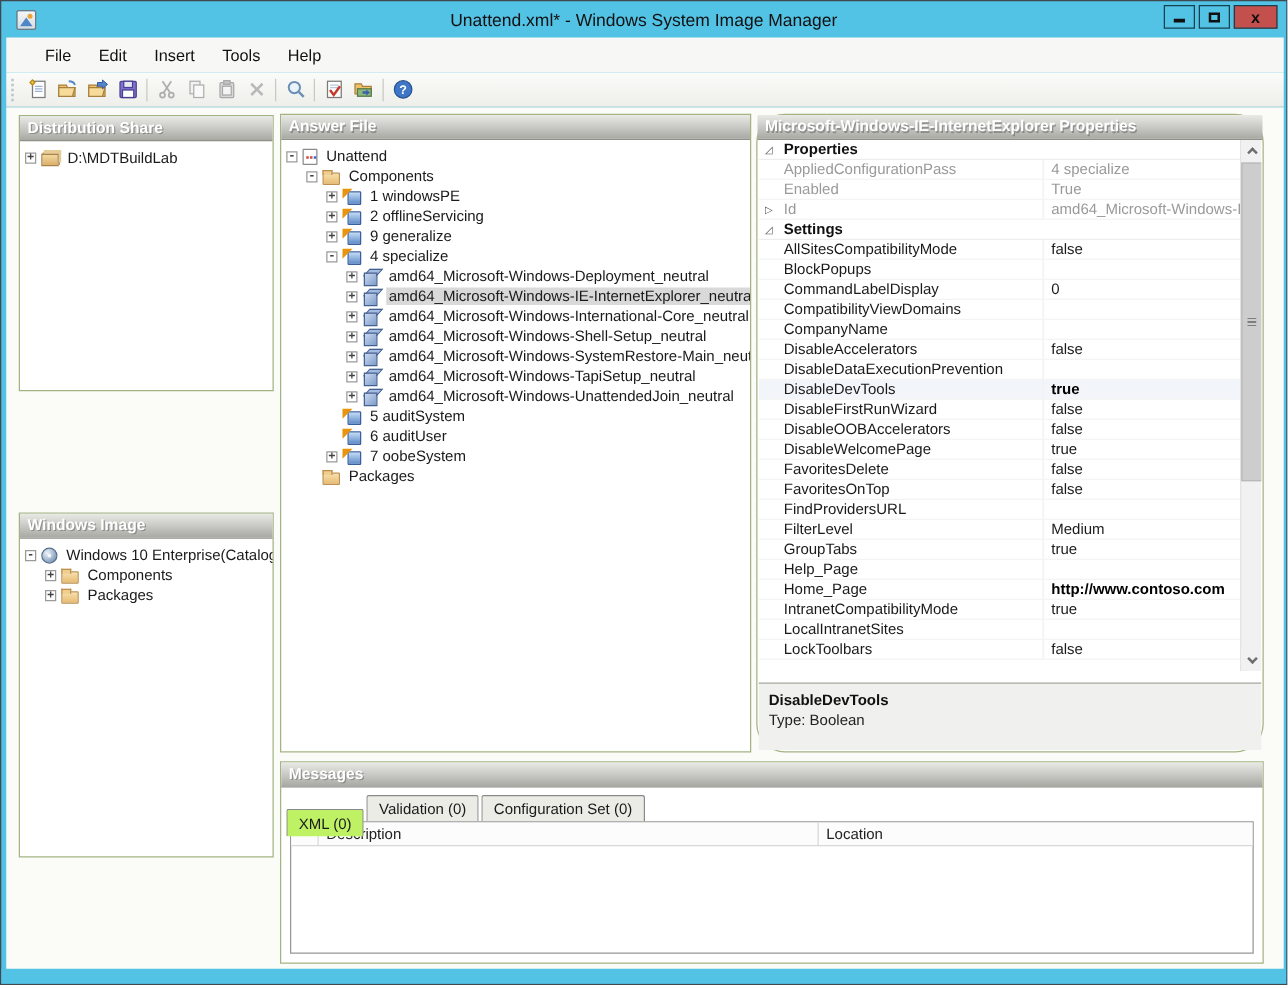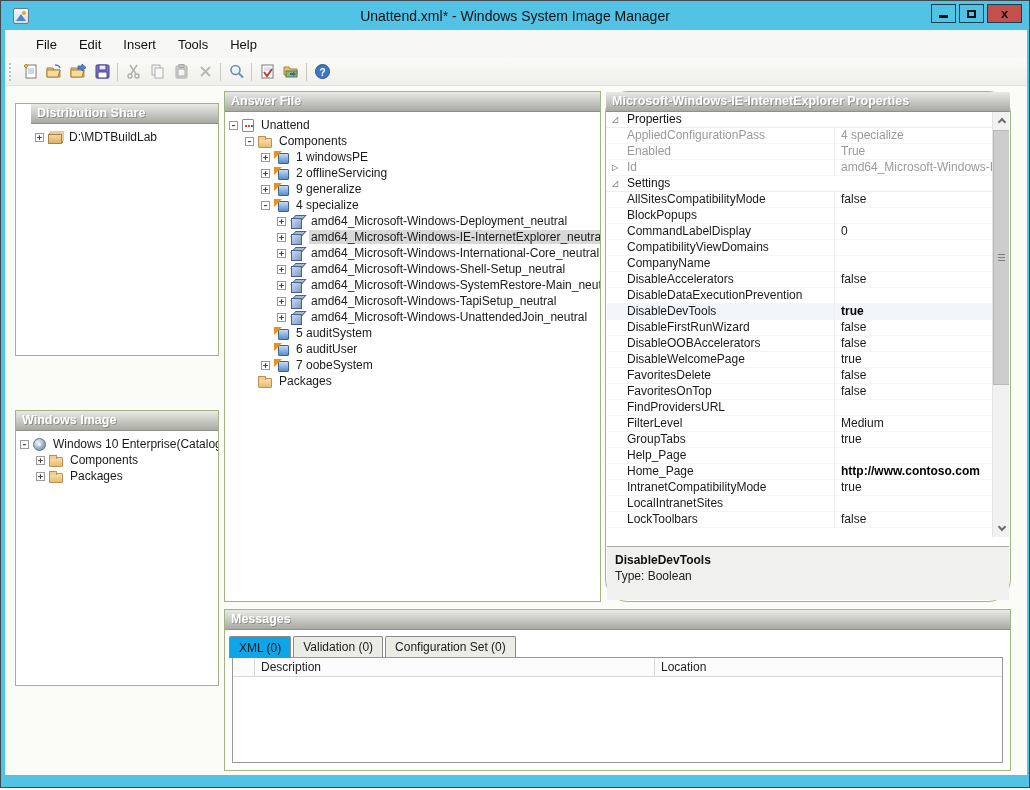--- a/index.html
+++ b/index.html
@@ -65,21 +65,21 @@
   .icon-cube::before{content:'';position:absolute;left:3px;top:0;width:9px;height:4px;background:#A4BBE0;border:1px solid #47618F;transform:skewX(-42deg);}
   .icon-cube::after{content:'';position:absolute;left:1px;top:3px;width:9px;height:9px;background:linear-gradient(135deg,#CBDAF0,#7D9CCB);border:1px solid #47618F;}
   
   .pgrid{position:absolute;left:1px;right:1px;top:20px;height:425px;overflow:hidden;font-size:12px;background:#fff;}
   .prows{position:absolute;left:0;top:0;right:17px;}
   .prow{height:16px;display:flex;align-items:center;border-bottom:1px solid #F4F4F3;}
   .pmargin{width:16px;flex:none;text-align:center;font-size:8px;color:#555;line-height:16px;}
   .pname{width:212px;flex:none;padding-left:4px;border-right:1px solid #EFEFEE;overflow:hidden;white-space:nowrap;line-height:15px;}
   .pval{flex:1;padding-left:6px;overflow:hidden;white-space:nowrap;line-height:15px;}
   .prow.cat{border-bottom:1px solid #EDEDEC;}
-  .prow.cat .pname{font-weight:normal;border-right:none;width:auto;color:#111;}
+  .prow.cat .pname{font-weight:bold;border-right:none;width:auto;color:#111;}
   .prow.readonly .pname,.prow.readonly .pval{color:#9a9a9a;}
   .prow.hl{background:#F2F6FB;}
   .prow .pval.b{font-weight:bold;color:#000;}
   
   .vscroll{position:absolute;right:0;top:0;width:17px;height:100%;background:#F1F1F1;border-left:1px solid #E3E3E3;}
   .sbtn{position:absolute;left:0;width:17px;height:17px;background:#F1F1F1;display:flex;align-items:center;justify-content:center;}
   .sbtn.up{top:0;}
   .sbtn.down{bottom:0;}
   .chev{width:6px;height:6px;border-left:2px solid #6E6E6E;border-top:2px solid #6E6E6E;}
   .chev.u{transform:rotate(45deg);margin-top:3px;}
@@ -87,21 +87,21 @@
   .sthumb{position:absolute;left:0;top:18px;width:17px;height:255px;background:#CDCDCD;border:1px solid #B8B8B8;}
   .sthumb::after{content:'';position:absolute;left:4px;top:50%;margin-top:-4px;width:7px;height:8px;
      background:repeating-linear-gradient(to bottom,#7E7E7E 0 1px,transparent 1px 3px);}
   
   .pdesc{position:absolute;left:1px;right:1px;bottom:1px;height:54px;background:#F0F0EF;border-top:1px solid #A9A9A4;padding:6px 8px;}
   .pdesc .dtitle{font-size:12px;font-weight:bold;color:#111;}
   .pdesc .dtype{font-size:12px;margin-top:2px;color:#222;}
   
   .tabs{display:flex;align-items:flex-end;padding:5px 0 0 4px;height:27px;}
   .tab{border:1px solid #8A8A8A;border-bottom:none;background:#ECECE7;padding:3px 9px 3px 9px;font-size:12px;margin-right:2px;border-radius:2px 2px 0 0;position:relative;}
-  .tab.active{background:#0ea5e9;z-index:2;top:1px;padding-top:4px;margin-top:28px;}
+  .tab.active{background:#bef264;z-index:2;top:12px;padding-top:4px;margin-top:28px;}
   .msg-table{position:absolute;left:7px;right:7px;top:47px;bottom:7px;border:1px solid #979797;background:#fff;}
   .msg-head{display:flex;height:19px;border-bottom:1px solid #D8D8D8;font-size:12px;color:#222;background:#FCFCFC;}
   .msg-col{padding:2px 6px;border-right:1px solid #D8D8D8;overflow:hidden;white-space:nowrap;}
   .msg-col.c0{width:22px;flex:none;padding:0;}
   .msg-col.c1{width:400px;flex:none;}
   .msg-col.c2{flex:1;border-right:none;}
   
   .frame-bottom{position:absolute;left:0;bottom:0;width:100%;height:12px;background:#52C2E5;}
 </style>
 </head>
@@ -224,21 +224,21 @@
       <div class="tb-btn">
         <svg width="17" height="17">
           <circle cx="8.5" cy="8.5" r="7" fill="#3F77C8" stroke="#2A5490"></circle>
           <text x="8.5" y="12.5" font-size="10" font-weight="bold" fill="#fff" text-anchor="middle" font-family="Liberation Sans, sans-serif">?</text>
         </svg>
       </div>
     </div>
 
   <div class="client">
 
-    <div class="panel" style="left:10px;top:17px;width:204px;height:253px;padding-left:15px;">
+    <div class="panel" style="left:10px;top:6px;width:204px;height:221px;">
       <div class="panel-header">Distribution Share</div>
       <div class="tree" id="dist-tree">
           <div class="trow">
             <span class="tbox">+</span>
             <span class="ticon icon-sharefolder"></span>
             <span class="tlabel">D:\MDTBuildLab</span>
           </div>
         </div>
     </div>
 

